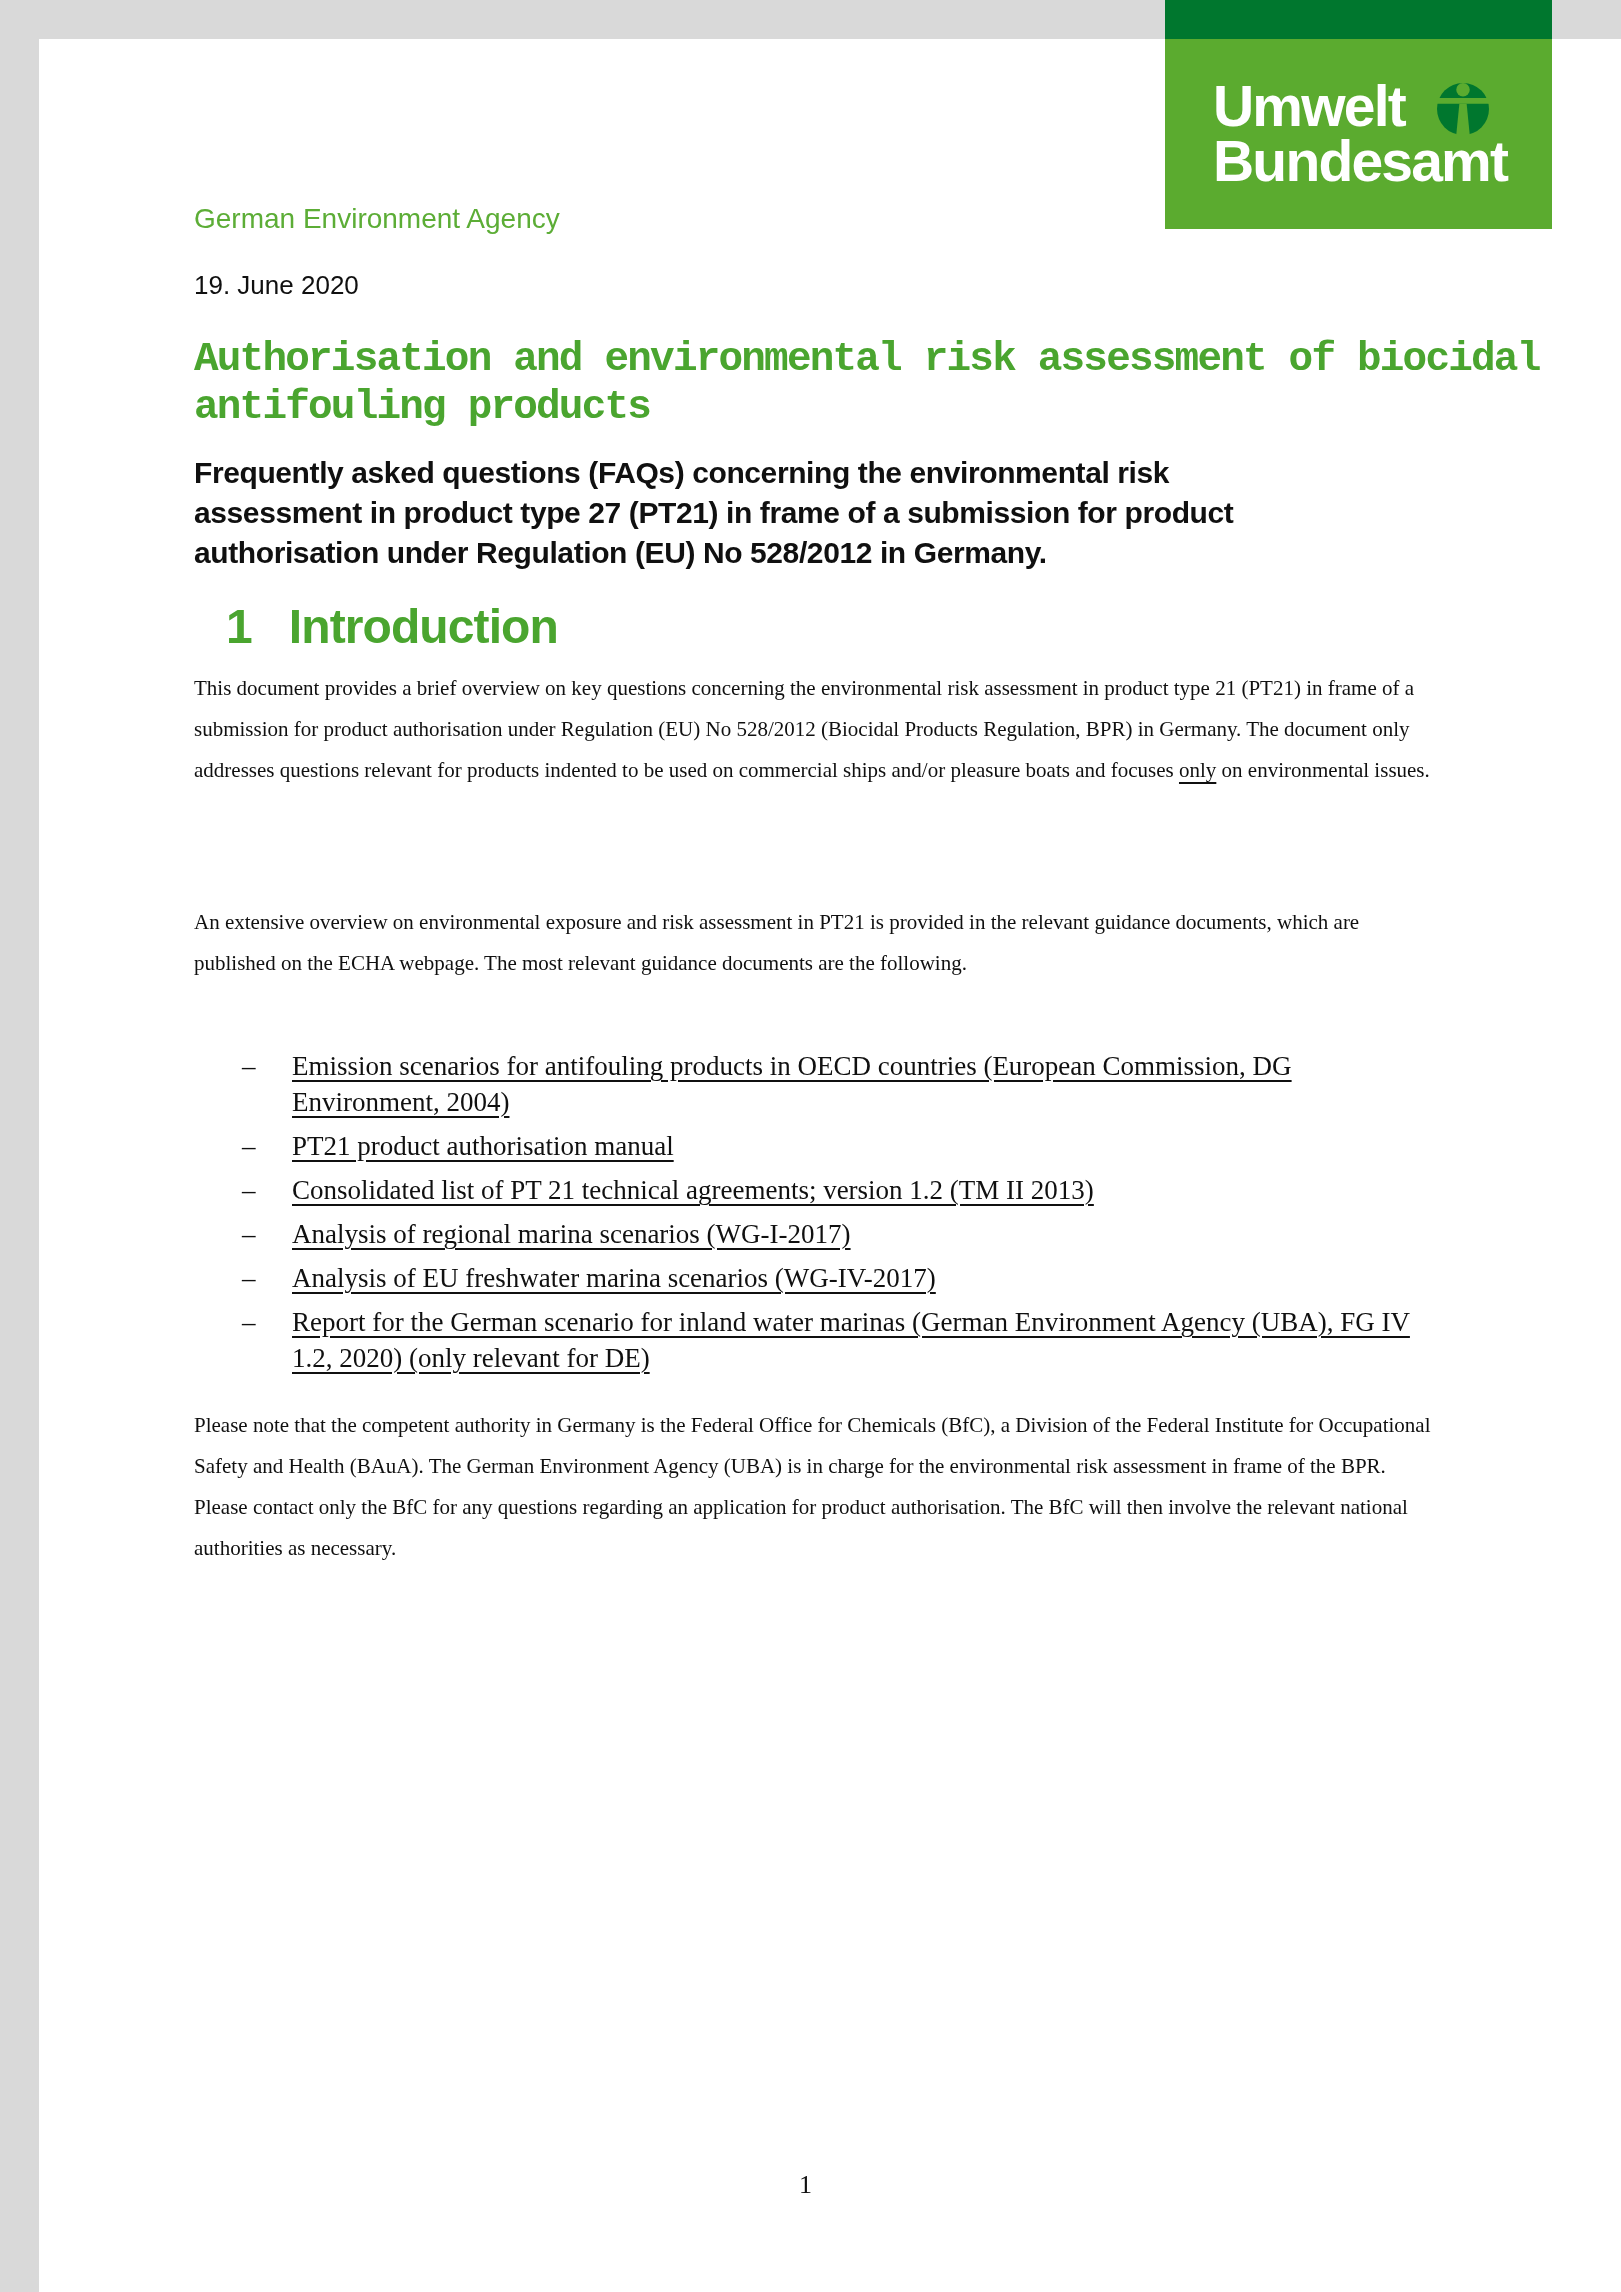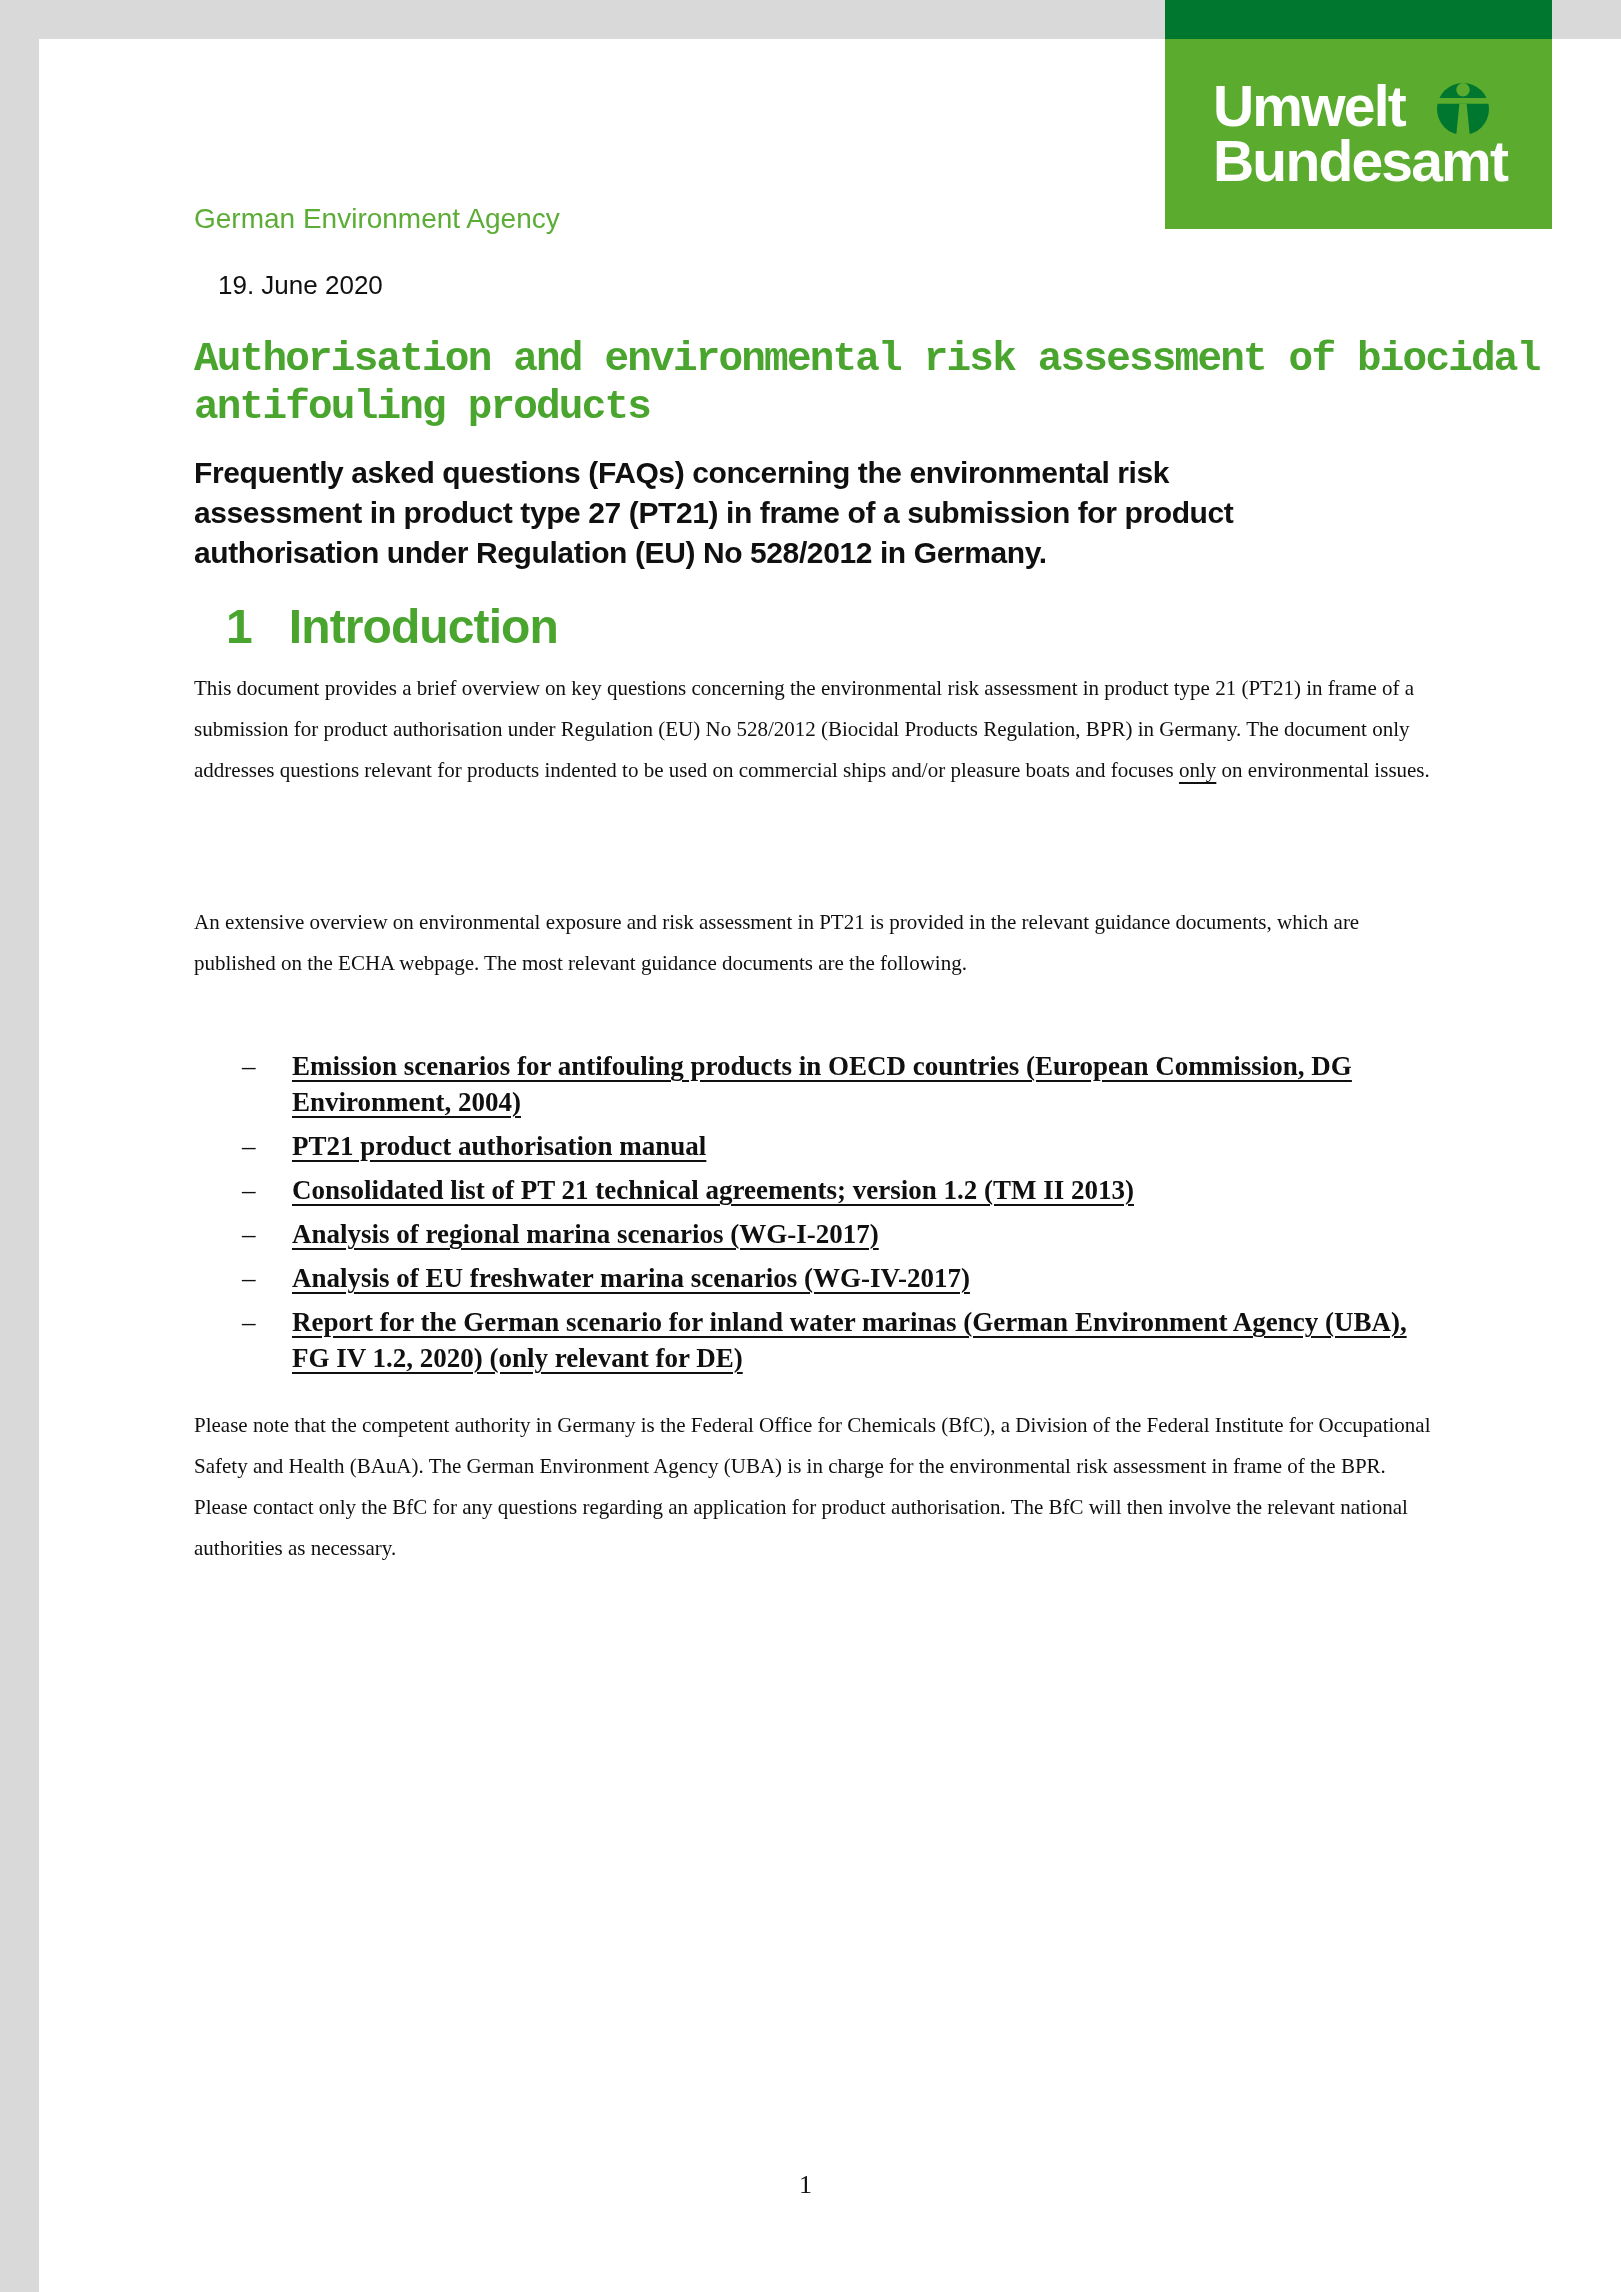--- a/index.html
+++ b/index.html
@@ -34,21 +34,21 @@
     position:absolute;top:0;left:0;width:100%;height:100%;
     padding:80px 0 0 48px;
     font-weight:bold;color:#ffffff;font-size:57px;line-height:52px;letter-spacing:-1.8px;
   }
   .logo-line1{display:flex;align-items:flex-start;gap:16px;}
   .logo-icon{width:52px;height:52px;margin-left:16px;margin-top:2.7px;flex:0 0 auto;}
 
   
   .abs{position:absolute;left:194px;width:1239px;}
   .agency{top:203px;font-size:28px;color:var(--agency-green);}
-  .date{top:270px;font-size:26px;color:var(--text-black);margin-left:24px;}
+  .date{top:270px;font-size:26px;color:var(--text-black);}
   .title{
     top:335px;font-size:41px;line-height:48px;font-weight:bold;
     color:var(--heading-green);letter-spacing:-1.8px;
   }
   .title div{white-space:nowrap;font-family:Liberation Mono, monospace;}
   .subtitle{
     top:453px;font-size:30px;line-height:40px;font-weight:bold;
     color:var(--text-black);letter-spacing:-0.4px;
   }
   .subtitle div{white-space:nowrap;}
@@ -69,21 +69,21 @@
 
   .u{text-decoration:underline;text-decoration-thickness:1.8px;text-underline-offset:5.3px;}
 
   .doc-list{
     position:absolute;left:242px;top:1048px;width:1185px;
     font-family:"Liberation Serif",serif;font-size:27px;line-height:36px;color:var(--text-black);
   }
   .li{display:flex;margin-bottom:8px;}
   .li-marker{flex:0 0 50px;}
   .li-text{flex:1 1 auto;max-width:1125px;}
-  .u2{text-decoration:underline;text-decoration-thickness:2.2px;text-underline-offset:5.3px;font-weight:bold;}
+  .u2{text-decoration:underline;text-decoration-thickness:2.2px;text-underline-offset:5.3px;}
 
   .pagenum{
     position:absolute;left:194px;top:2170px;width:1223px;
     text-align:center;font-family:"Liberation Serif",serif;font-size:26px;color:var(--text-black);
   }
 </style>
 </head>
 <body>
 
 <div class="gray-top"></div>

